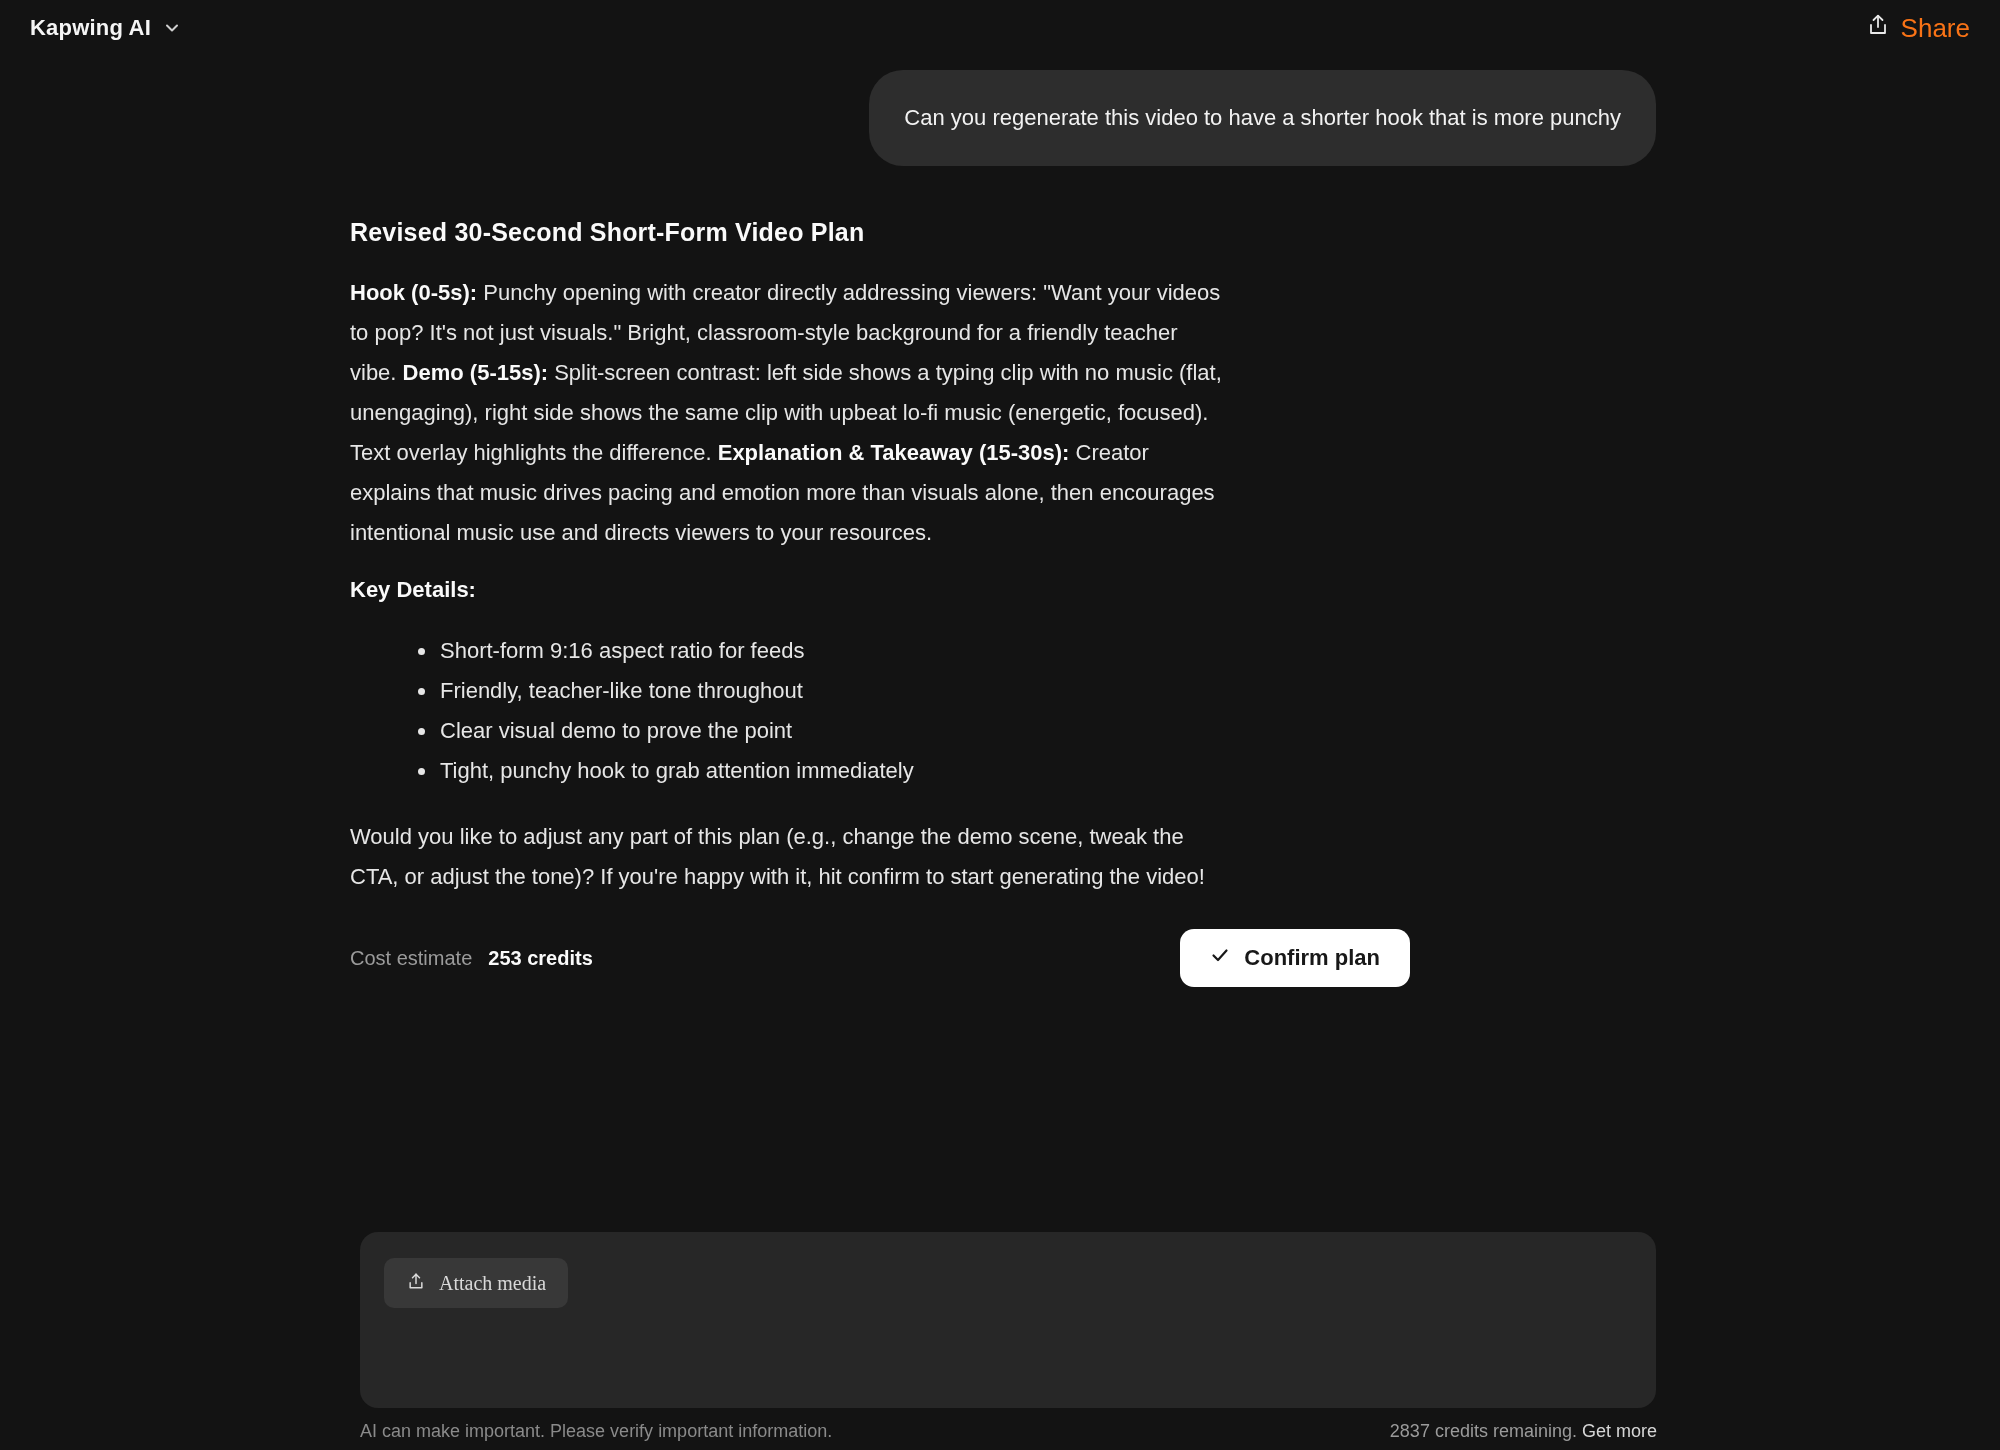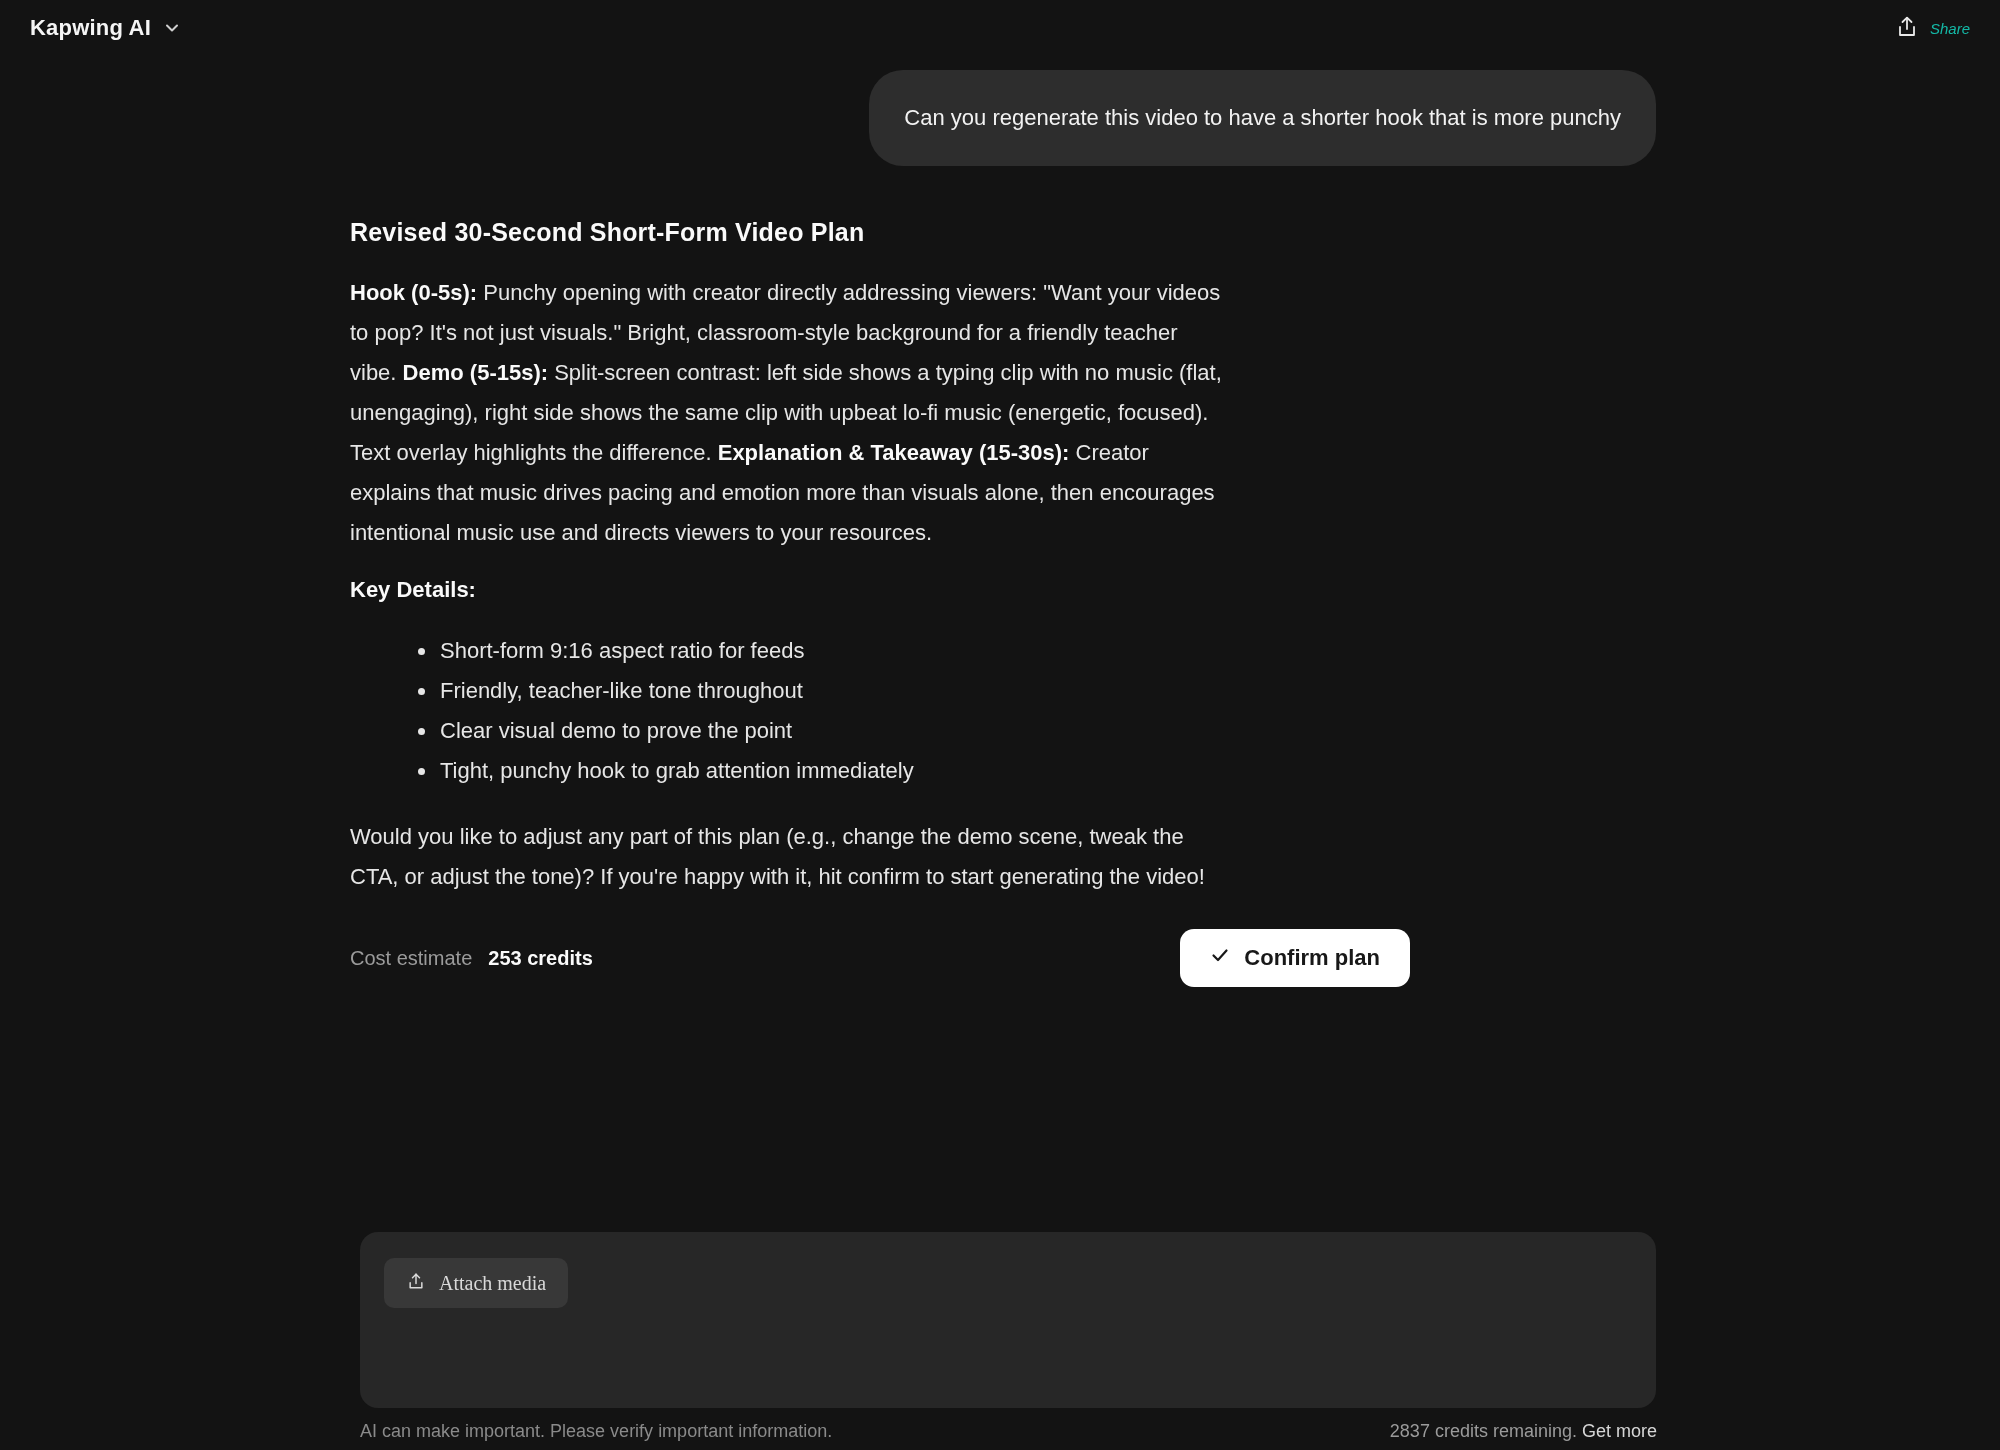--- a/index.html
+++ b/index.html
@@ -13,21 +13,21 @@
   
   .topbar {
     position:absolute; top:0; left:0; right:0; height:56px;
     display:flex; align-items:center; justify-content:space-between;
     padding:0 30px;
   }
   .app-switcher { display:flex; align-items:center; gap:12px; cursor:pointer; }
   .app-title { font-size:22px; font-weight:700; color:#f5f5f5; letter-spacing:0.2px; }
   .chevron svg { display:block; }
   .share-btn { display:flex; align-items:center; gap:11px; cursor:pointer; }
-  .share-btn span { font-size:15px; color:#14b8a6;font-style:italic; }
+  .share-btn span { font-size:26px; color:#f97316; }
 
   
   .chat-col { position:absolute; left:350px; top:56px; width:1306px; display:flex; flex-direction:column; }
 
   .user-bubble {
     align-self:flex-end; max-width:1040px;
     background:#2d2d2d; border-radius:34px;
     padding:34px 35px; margin-top:14px;
     font-size:22px; color:#f2f2f2; line-height:28px;
   }

